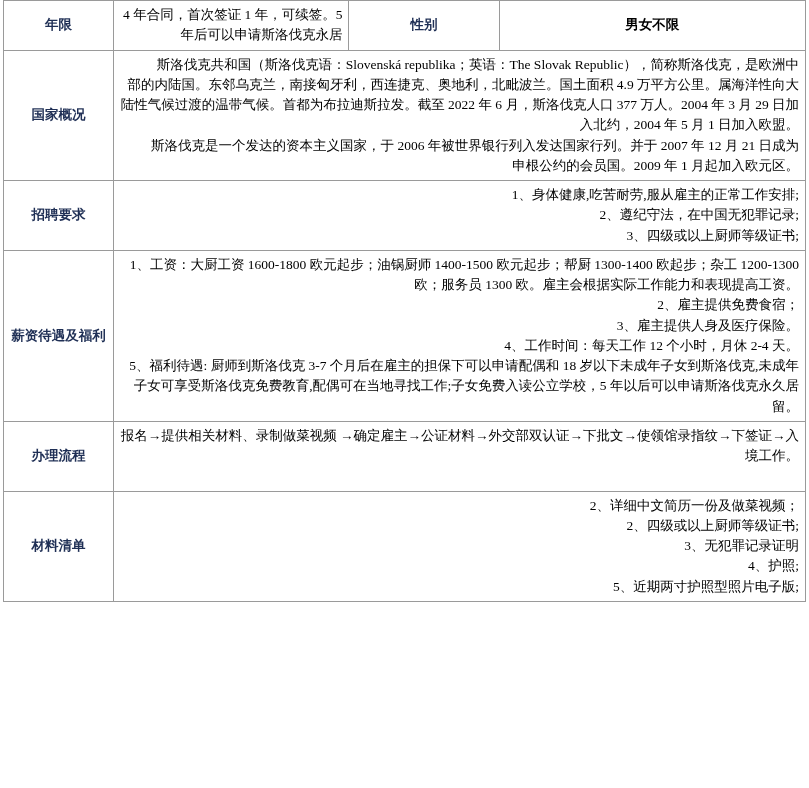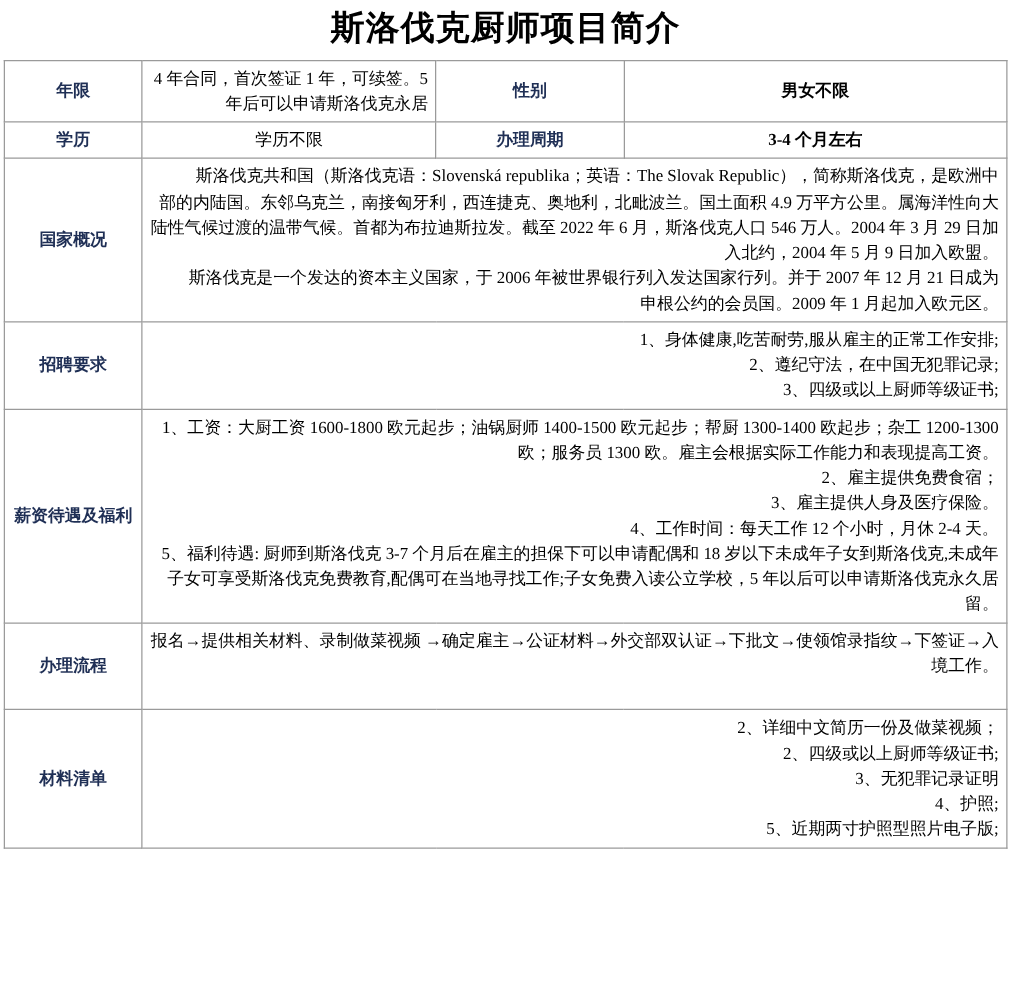--- a/index.html
+++ b/index.html
@@ -70,47 +70,40 @@
   .w2 { width: 235px; }
   .w3 { width: 150px; }
   .w4 { width: 306px; }
   .cell-tall { height: 40px; }
 </style>
 </head>
 <body>
 
 <div class="page">
 
-  <div class="doc-title">斯洛伐克厨师项目简介</div>
 
   <table class="main">
     <colgroup>
       <col class="w1">
         <col class="w2">
         <col class="w3">
         <col class="w4">
     </colgroup>
     <tbody>
       <tr>
         <td class="lbl">年限</td>
         <td class="body-cell">4 年合同，首次签证 1 年，可续签。5 年后可以申请斯洛伐克永居</td>
         <td class="lbl">性别</td>
         <td class="ctr-b">男女不限</td>
       </tr>
-      <tr>
-        <td class="lbl">学历</td>
-        <td class="ctr">学历不限</td>
-        <td class="lbl">办理周期</td>
-        <td class="ctr-b">3-4 个月左右</td>
-      </tr>
 
       <tr>
         <td class="lbl">国家概况</td>
         <td class="body-cell" colspan="3">
-          <p class="indent2">斯洛伐克共和国（斯洛伐克语：Slovenská republika；英语：The Slovak Republic），简称斯洛伐克，是欧洲中部的内陆国。东邻乌克兰，南接匈牙利，西连捷克、奥地利，北毗波兰。国土面积 4.9 万平方公里。属海洋性向大陆性气候过渡的温带气候。首都为布拉迪斯拉发。截至 2022 年 6 月，斯洛伐克人口 546 万人。2004 年 3 月 29 日加入北约，2004 年 5 月 9 日加入欧盟。</p>
+          <p class="indent2">斯洛伐克共和国（斯洛伐克语：Slovenská republika；英语：The Slovak Republic），简称斯洛伐克，是欧洲中部的内陆国。东邻乌克兰，南接匈牙利，西连捷克、奥地利，北毗波兰。国土面积 4.9 万平方公里。属海洋性向大陆性气候过渡的温带气候。首都为布拉迪斯拉发。截至 2022 年 6 月，斯洛伐克人口 377 万人。2004 年 3 月 29 日加入北约，2004 年 5 月 1 日加入欧盟。</p>
           <p class="indent2">斯洛伐克是一个发达的资本主义国家，于 2006 年被世界银行列入发达国家行列。并于 2007 年 12 月 21 日成为申根公约的会员国。2009 年 1 月起加入欧元区。</p>
         </td>
       </tr>
 
       <tr>
         <td class="lbl">招聘要求</td>
         <td class="body-cell" colspan="3">
           <p>1、身体健康,吃苦耐劳,服从雇主的正常工作安排;</p>
           <p>2、遵纪守法，在中国无犯罪记录;</p>
           <p>3、四级或以上厨师等级证书;</p>

